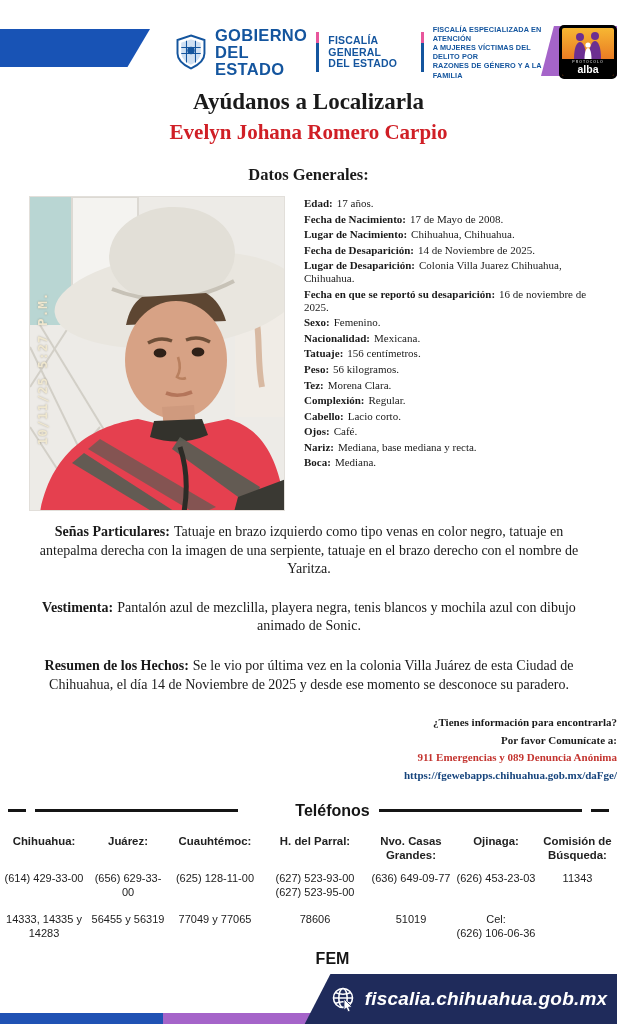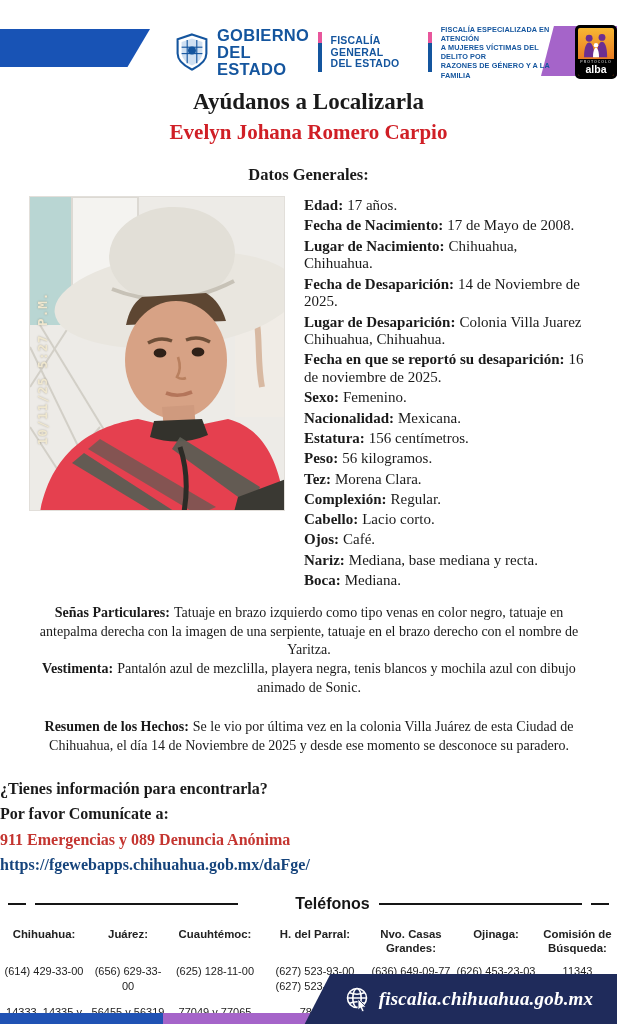--- a/index.html
+++ b/index.html
@@ -38,21 +38,21 @@
   .vbar::before { content:""; position: absolute; top: 0; left: 0; width: 100%; height: 11px; background: #e8569c; }
   .fge-text {
     color: #14559e; font-family: "Liberation Sans", sans-serif;
     font-weight: bold; font-size: 10.5px; line-height: 1.1; letter-spacing: .2px;
   }
   .fem-unit-text {
     color: #14559e; font-family: "Liberation Sans", sans-serif;
     font-weight: bold; font-size: 7.3px; line-height: 1.25; letter-spacing: .1px;
   }
   .alba-logo {
-    width: 42px; height: 54px; border: 3px solid #000; border-radius: 5px;
+    width: 58px; height: 54px; border: 3px solid #000; border-radius: 5px;
     background: linear-gradient(180deg,#f7b733 0%, #e87722 70%);
     position: relative; overflow: hidden; flex: none;
   }
   .alba-fig { position: absolute; top: 1px; left: 0; width: 100%; height: 34px; }
   .alba-band {
     position: absolute; left: 0; right: 0; bottom: 0; height: 17px; background: #000;
     display: flex; flex-direction: column; align-items: center; justify-content: center;
   }
   .alba-proto { color: #e8e8e8; font-family: "Liberation Sans", sans-serif; font-size: 3.5px; letter-spacing: 1px; line-height: 1; }
   .alba-name { color: #fff; font-family: "Liberation Sans", sans-serif; font-weight: bold; font-size: 10.5px; line-height: 1; }
@@ -71,33 +71,33 @@
   .photo svg { position: absolute; inset: 0; }
   .photo-stamp-wrap {
     position: absolute; left: 0; top: 30px; bottom: 0; width: 26px;
     display: flex; align-items: center; justify-content: center; pointer-events: none;
   }
   .photo-stamp {
     transform: rotate(-90deg); white-space: nowrap;
     font-family: "DejaVu Sans Mono", monospace; font-size: 12.5px; font-weight: bold;
     color: #efe7cf; letter-spacing: 1px; text-shadow: 0 0 2px rgba(90,80,60,.45);
   }
-  .fields { font-size: 15px; line-height: 1.18; padding-top: 1px; }
+  .fields { font-size: 11px; line-height: 1.18; padding-top: 1px; }
   .field { margin-bottom: 2.6px; }
   .field b { margin-right: 4px; }
 
   
   .para { margin: 0 28px 0 29px; font-size: 14px; line-height: 1.33; text-align: center; }
   .para b { margin-right: 4px; }
   .para-senas { margin-top: 12px; }
-  .para-vest { }
+  .para-vest { margin-top: 20px; }
   .para-resumen { margin-top: 21px; }
 
   
-  .contact { text-align: left; margin-top: 20px; font-weight: bold; font-size: 16px; line-height: 1.6; }
+  .contact { text-align: right; margin-top: 20px; font-weight: bold; font-size: 11px; line-height: 1.6; }
   .contact-red { color: #c43530; }
   .contact-link { color: #16447c; text-decoration: none; display: inline-block; }
 
   
   .tel-rule { display: flex; align-items: center; gap: 9px; margin: 17px 8px 0 8px; }
   .tel-rule .dash { width: 18px; height: 2.4px; background: #151515; }
   .tel-rule .line { flex: 1; height: 2.4px; background: #151515; }
   .tel-title, .fem-title {
     font-family: "Liberation Sans", sans-serif; font-weight: bold; font-size: 16px; color: #151515;
     text-align: center;
@@ -120,21 +120,21 @@
   .footer-strip-purple {
     position: absolute; left: 163px; bottom: 0; width: 158px; height: 11px; background: #a564c9;
     clip-path: polygon(0 0, 100% 0, 93% 100%, 0 100%);
   }
   .footer-navy {
     position: absolute; right: 0; bottom: 0; width: 322px; height: 50px; background: #1f2b5b;
     clip-path: polygon(11% 0, 100% 0, 100% 100%, 3% 100%);
     display: flex; align-items: center; justify-content: center; gap: 8px; padding-left: 26px;
   }
   .footer-url {
-    color: #fff; font-family: Liberation Serif, serif;
+    color: #fff; font-family: Liberation Sans, sans-serif;
     font-weight: bold; font-style: italic; font-size: 19px; letter-spacing: .2px;
     text-decoration: none;
   }
 </style>
 </head>
 <body>
 
 <div class="header">
   <div class="hdr-bar-left"></div>
   <div class="hdr-bar-right"></div>
@@ -235,21 +235,21 @@
 
   <div class="fields">
     <p class="field"><b>Edad:</b><span>17 años.</span></p>
     <p class="field"><b>Fecha de Nacimiento:</b><span>17 de Mayo de 2008.</span></p>
     <p class="field"><b>Lugar de Nacimiento:</b><span>Chihuahua, Chihuahua.</span></p>
     <p class="field"><b>Fecha de Desaparición:</b><span>14 de Noviembre de 2025.</span></p>
     <p class="field"><b>Lugar de Desaparición:</b><span>Colonia Villa Juarez Chihuahua, Chihuahua.</span></p>
     <p class="field"><b>Fecha en que se reportó su desaparición:</b><span>16 de noviembre de 2025.</span></p>
     <p class="field"><b>Sexo:</b><span>Femenino.</span></p>
     <p class="field"><b>Nacionalidad:</b><span>Mexicana.</span></p>
-    <p class="field"><b>Estatura:</b><span>156 centímetros.</span></p>
+    <p class="field"><b>Tatuaje:</b><span>156 centímetros.</span></p>
     <p class="field"><b>Peso:</b><span>56 kilogramos.</span></p>
     <p class="field"><b>Tez:</b><span>Morena Clara.</span></p>
     <p class="field"><b>Complexión:</b><span>Regular.</span></p>
     <p class="field"><b>Cabello:</b><span>Lacio corto.</span></p>
     <p class="field"><b>Ojos:</b><span>Café.</span></p>
     <p class="field"><b>Nariz:</b><span>Mediana, base mediana y recta.</span></p>
     <p class="field"><b>Boca:</b><span>Mediana.</span></p>
   </div>
 </div>
 

